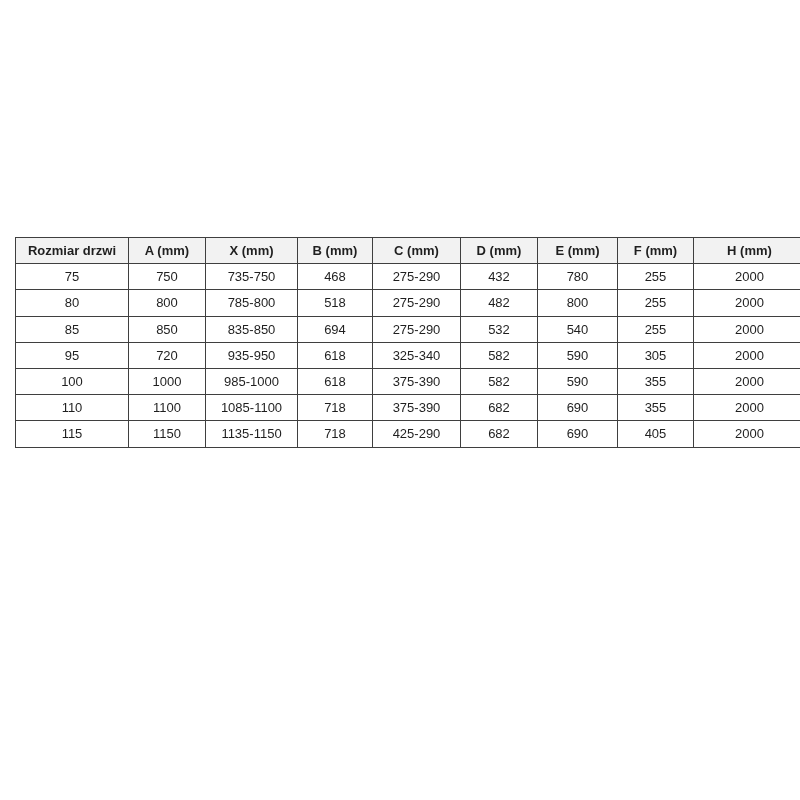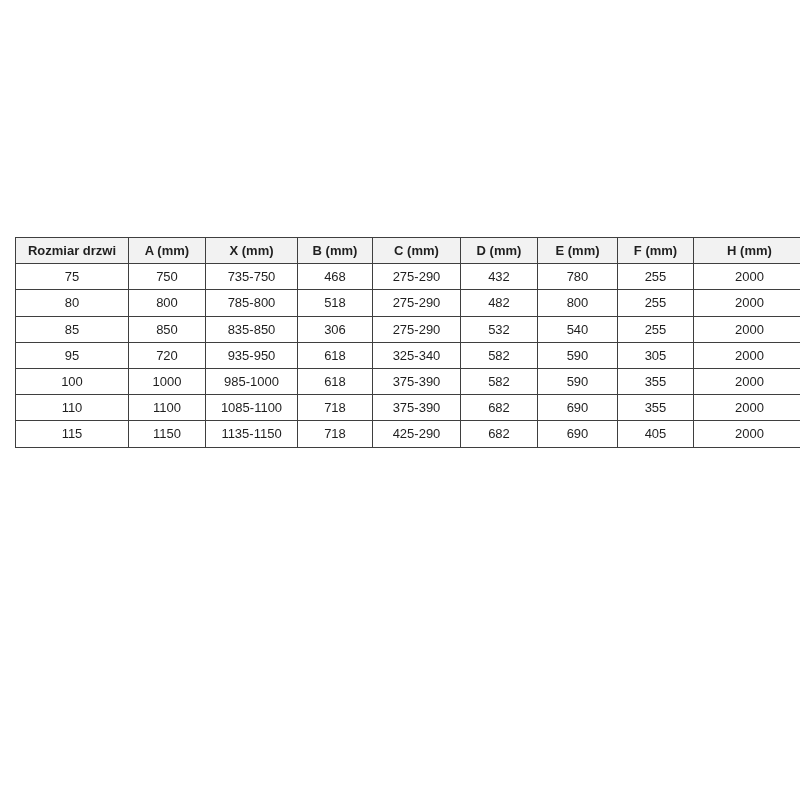--- a/index.html
+++ b/index.html
@@ -101,21 +101,21 @@
           <td>275-290</td>
           <td>482</td>
           <td>800</td>
           <td>255</td>
           <td>2000</td>
         </tr>
         <tr>
           <td>85</td>
           <td>850</td>
           <td>835-850</td>
-          <td>306</td>
+          <td>694</td>
           <td>275-290</td>
           <td>532</td>
           <td>540</td>
           <td>255</td>
           <td>2000</td>
         </tr>
         <tr>
           <td>95</td>
           <td>720</td>
           <td>935-950</td>

